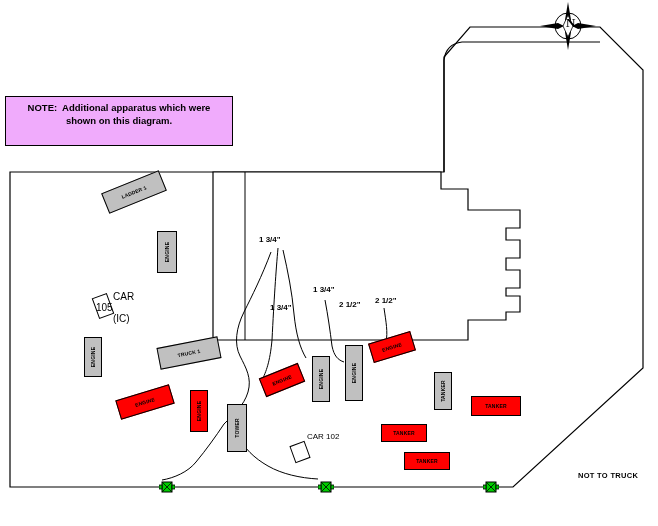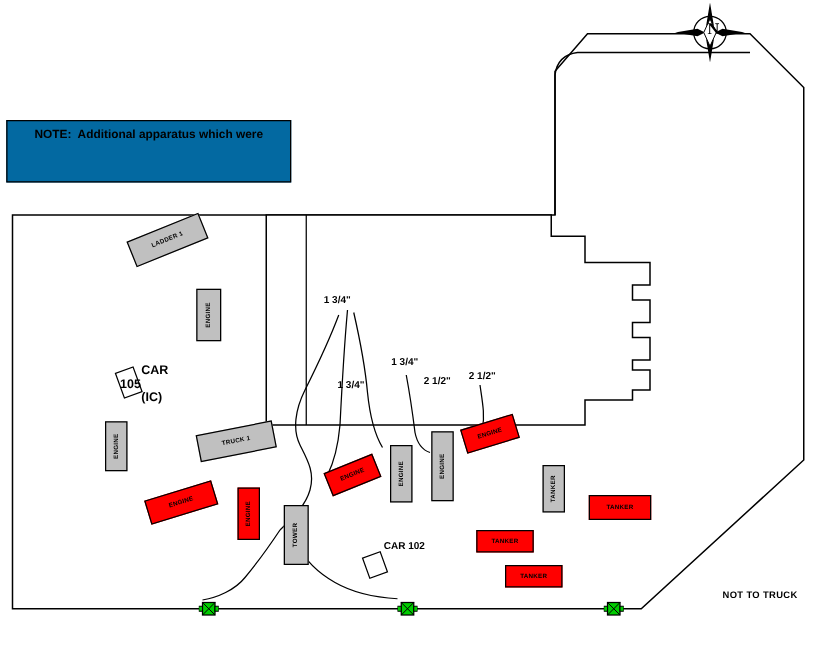--- a/index.html
+++ b/index.html
@@ -24,21 +24,21 @@
     width: 658px;
     height: 526px;
   }
   .note-box {
     position: absolute;
     left: 5px;
     top: 96px;
     width: 228px;
     height: 50px;
     border: 1px solid #000000;
-    background: #0369a1;
+    background: #f0abfc;
     box-sizing: border-box;
     text-align: center;
     font-size: 9.5px;
     font-weight: bold;
     line-height: 13px;
     padding-top: 4px;
     color: #000000;
   }
   .note-line {
     display: block;
@@ -57,21 +57,21 @@
     justify-content: center;
     white-space: nowrap;
     overflow: hidden;
   }
   .app-grey { background: #c0c0c0; }
   .app-red  { background: #ff0000; }
   .app-white { background: #ffffff; }
   .label-free {
     position: absolute;
     font-size: 10px;
-    font-weight: bold;
+    font-weight: normal;
     color: #000000;
     white-space: nowrap;
   }
   .hose-label {
     position: absolute;
     font-size: 8px;
     font-weight: bold;
     color: #000000;
     white-space: nowrap;
   }
@@ -137,20 +137,21 @@
       <polygon points="28,48 31,30 28,24 25,30" fill="#000000"></polygon>
       <polygon points="0,24 18,21 24,24 18,27" fill="#000000"></polygon>
       <polygon points="56,24 38,21 32,24 38,27" fill="#000000"></polygon>
       <polygon points="28,13 33,24 28,35 23,24" fill="#ffffff" stroke="#000000" stroke-width="0.8"></polygon>
     </svg>
     <span class="n">N</span>
   </div>
 
   <div class="note-box">
     <span class="note-line">NOTE:  Additional apparatus which were</span>
+    <span class="note-line">shown on this diagram.</span>
   </div>
 
   <div class="scale-label">NOT TO TRUCK</div>
 
   <div id="dyn">
       <div class="apparatus app-grey" style="left: 103px; top: 181px; width: 62px; height: 22px; transform: rotate(-22deg);">
         <span>LADDER 1</span>
       </div>
       <div class="apparatus app-grey" style="left: 157px; top: 231px; width: 20px; height: 42px; transform: rotate(0deg);">
         <span style="transform: rotate(-90deg); display: inline-block;">ENGINE</span>

